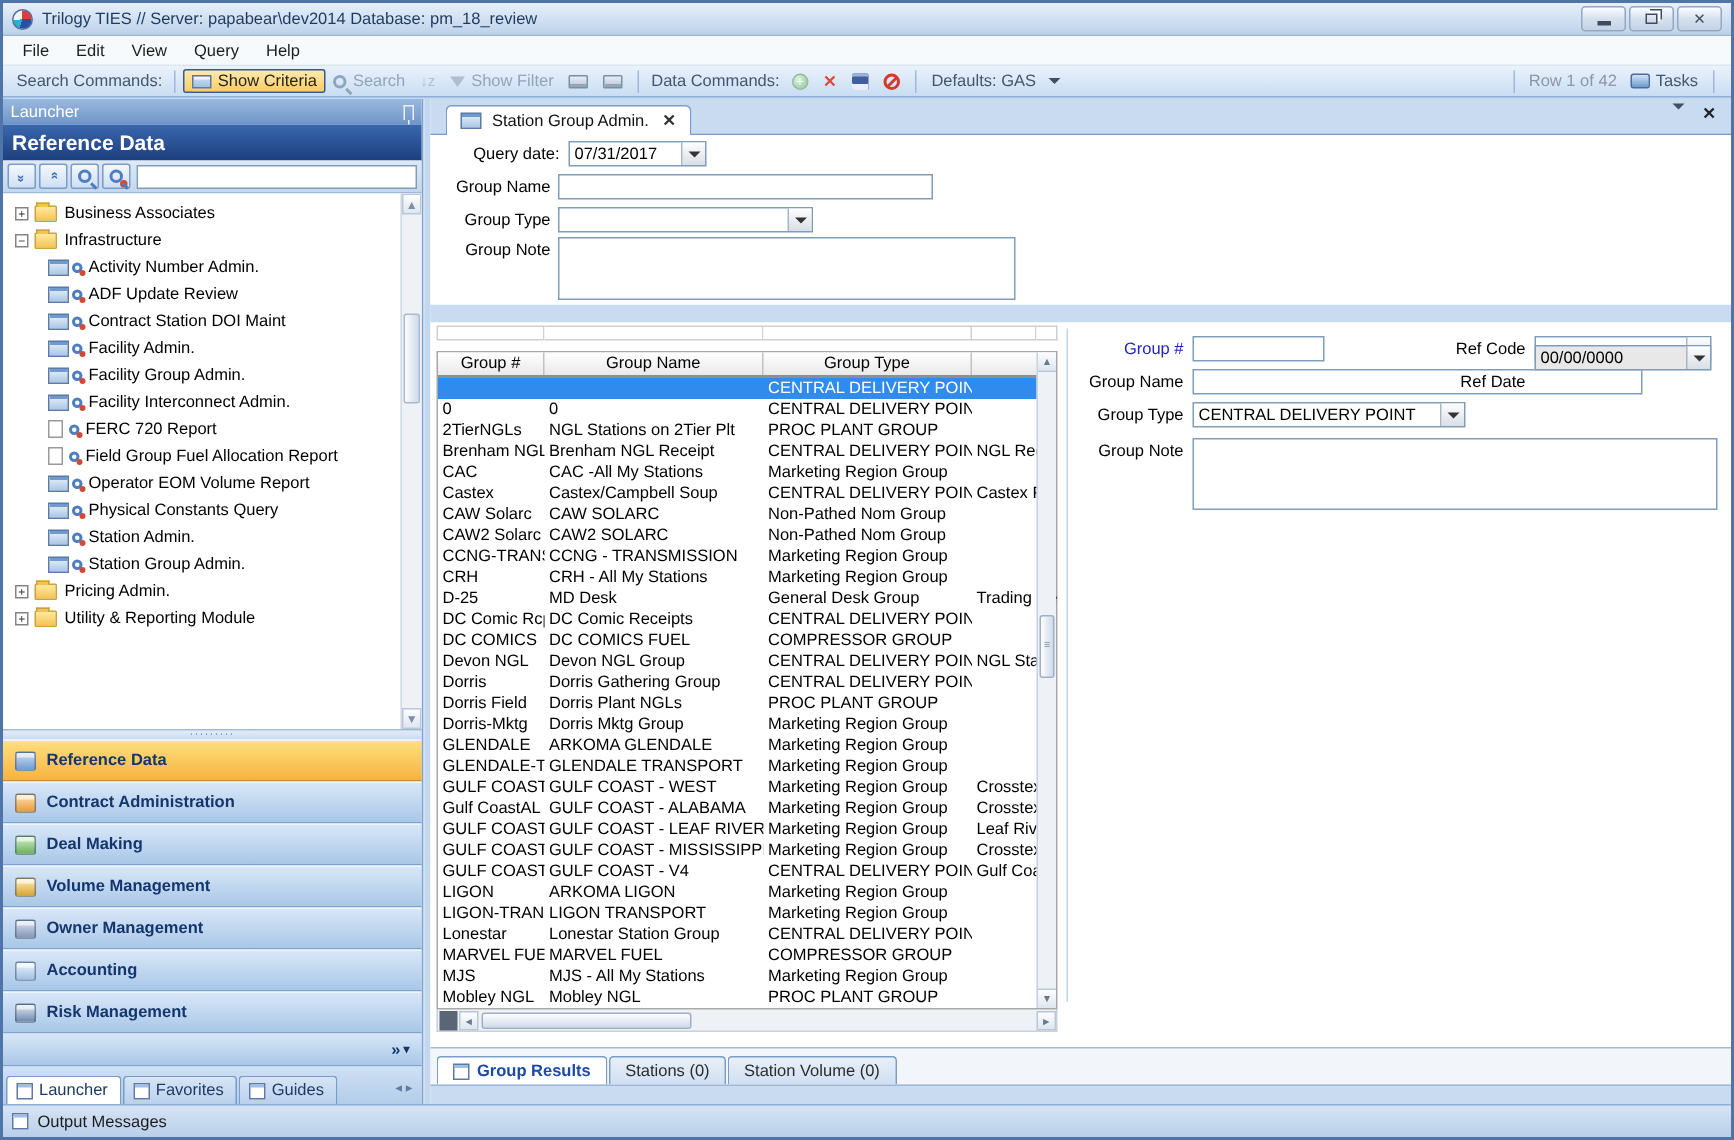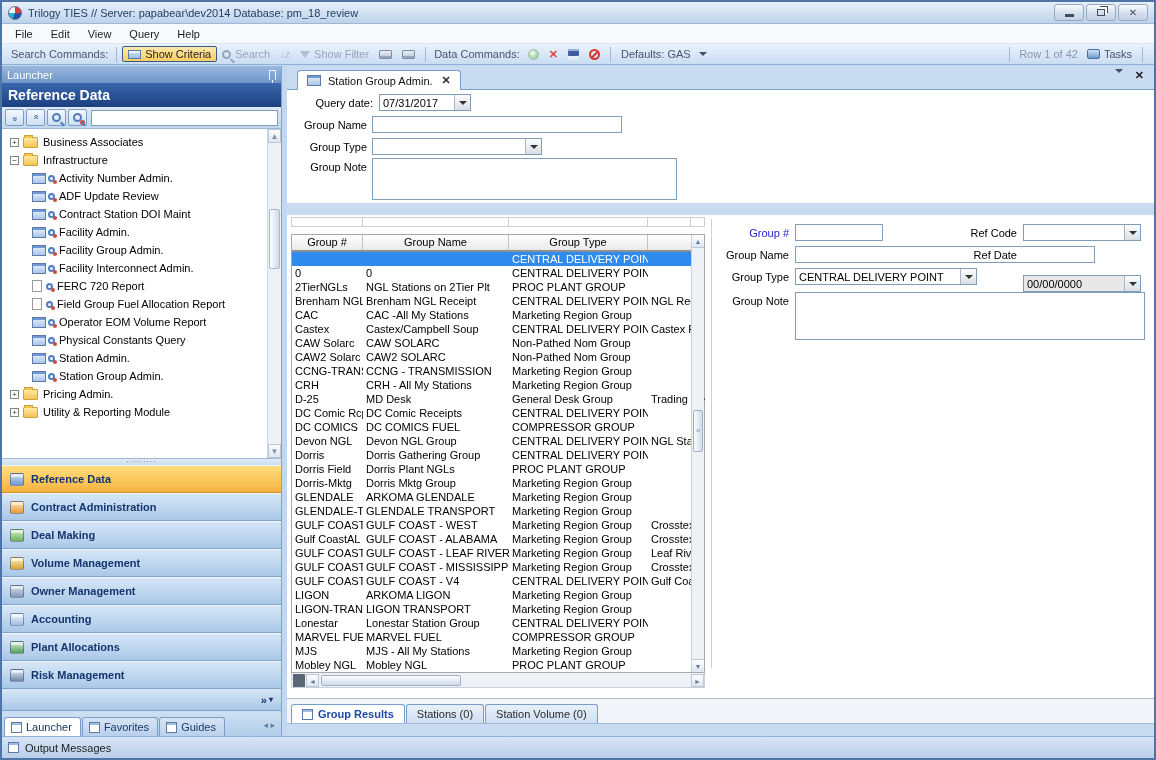--- a/index.html
+++ b/index.html
@@ -353,24 +353,20 @@
         </div>
         <div class="nbtn">
           <span class="ni users-icon"></span>
           <span>Owner Management</span>
         </div>
         <div class="nbtn">
           <span class="ni table-icon"></span>
           <span>Accounting</span>
         </div>
         <div class="nbtn">
-          <span class="ni database-icon"></span>
-          <span>Plant Allocations</span>
-        </div>
-        <div class="nbtn">
           <span class="ni disk-icon"></span>
           <span>Risk Management</span>
         </div>
       </div>
     <div class="chevrow">»<span style="font-size:8px;margin-left:2px;">▾</span></div>
     <div class="lautabs" id="lauTabs">
         <span class="ltab act">
           <span class="listic"></span>
           <span>Launcher</span>
         </span>
@@ -642,21 +638,21 @@
       <div class="combo" style="left:736px;top:9px;width:118px;">
         <span class="val"></span>
         <span class="btn">
             <i></i>
           </span>
       </div>
 
       <span class="dlabel" style="left:432px;top:34px;">Group Name</span>
       <input class="tinput" style="left: 508px; top: 31px; width: 300px;" value="">
       <span class="dlabel" style="left:660px;top:34px;">Ref Date</span>
-      <div class="combo" style="left:736px;top:15px;width:118px;background:#e8e8e8;margin-top:45px;">
+      <div class="combo" style="left:736px;top:15px;width:118px;background:#e8e8e8;">
         <span class="val">00/00/0000</span>
         <span class="btn">
             <i></i>
           </span>
       </div>
 
       <span class="dlabel" style="left:432px;top:56px;">Group Type</span>
       <div class="combo" style="left:508px;top:53px;width:182px;">
         <span class="val">CENTRAL DELIVERY POINT</span>
         <span class="btn">

